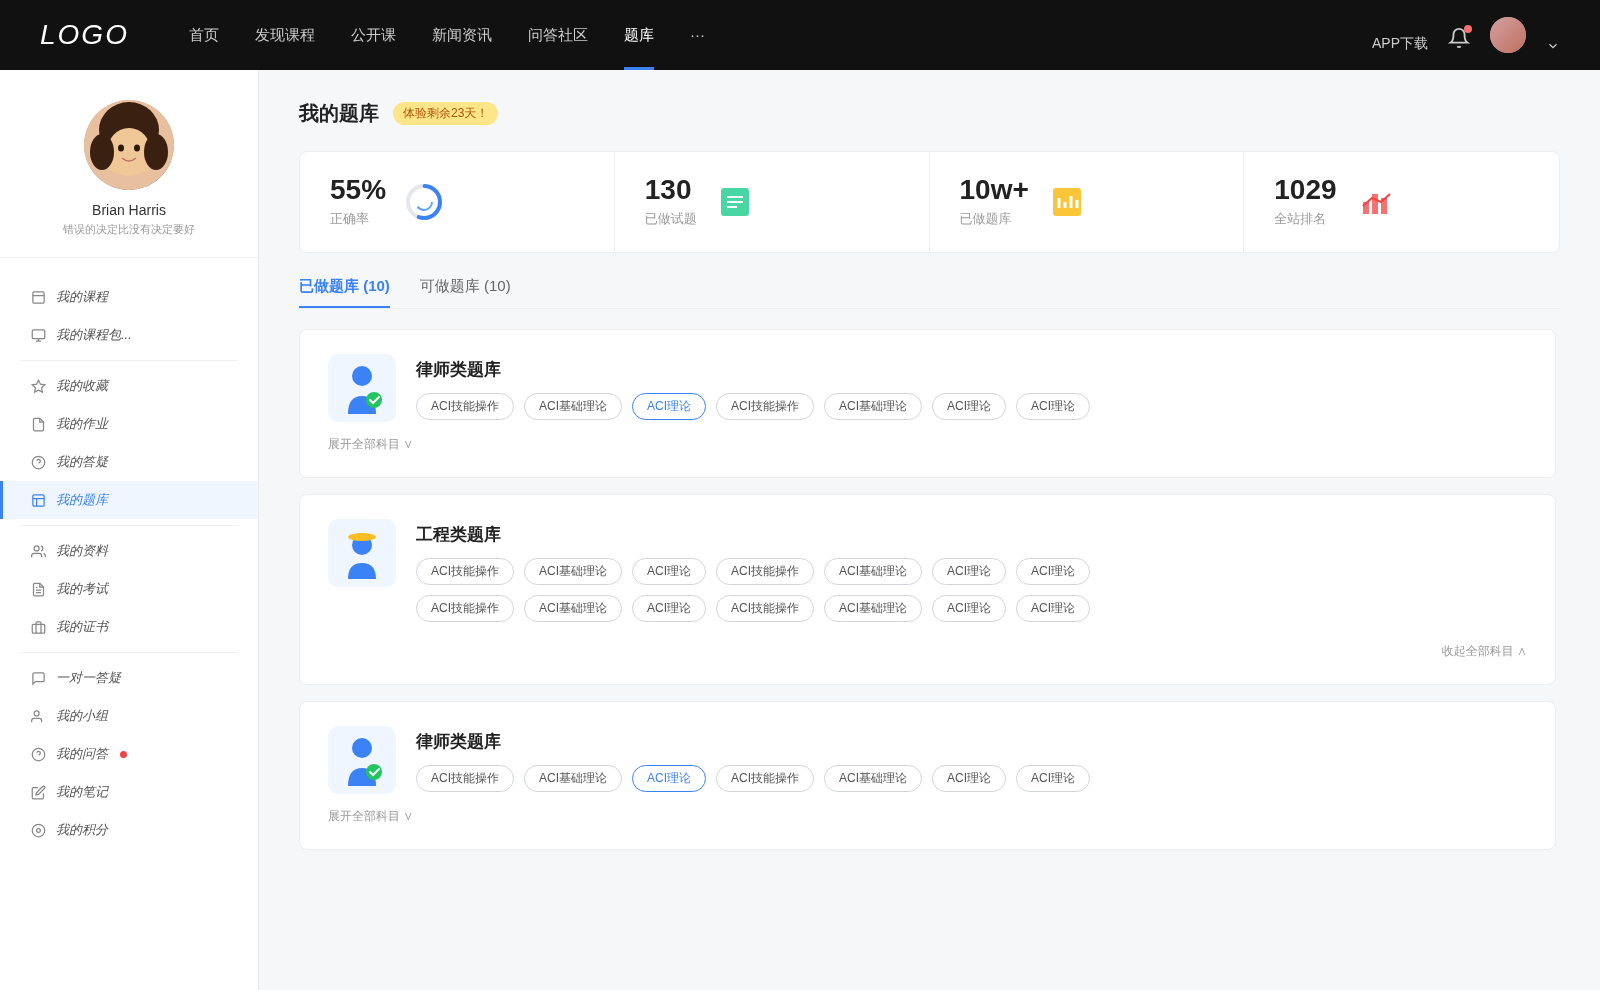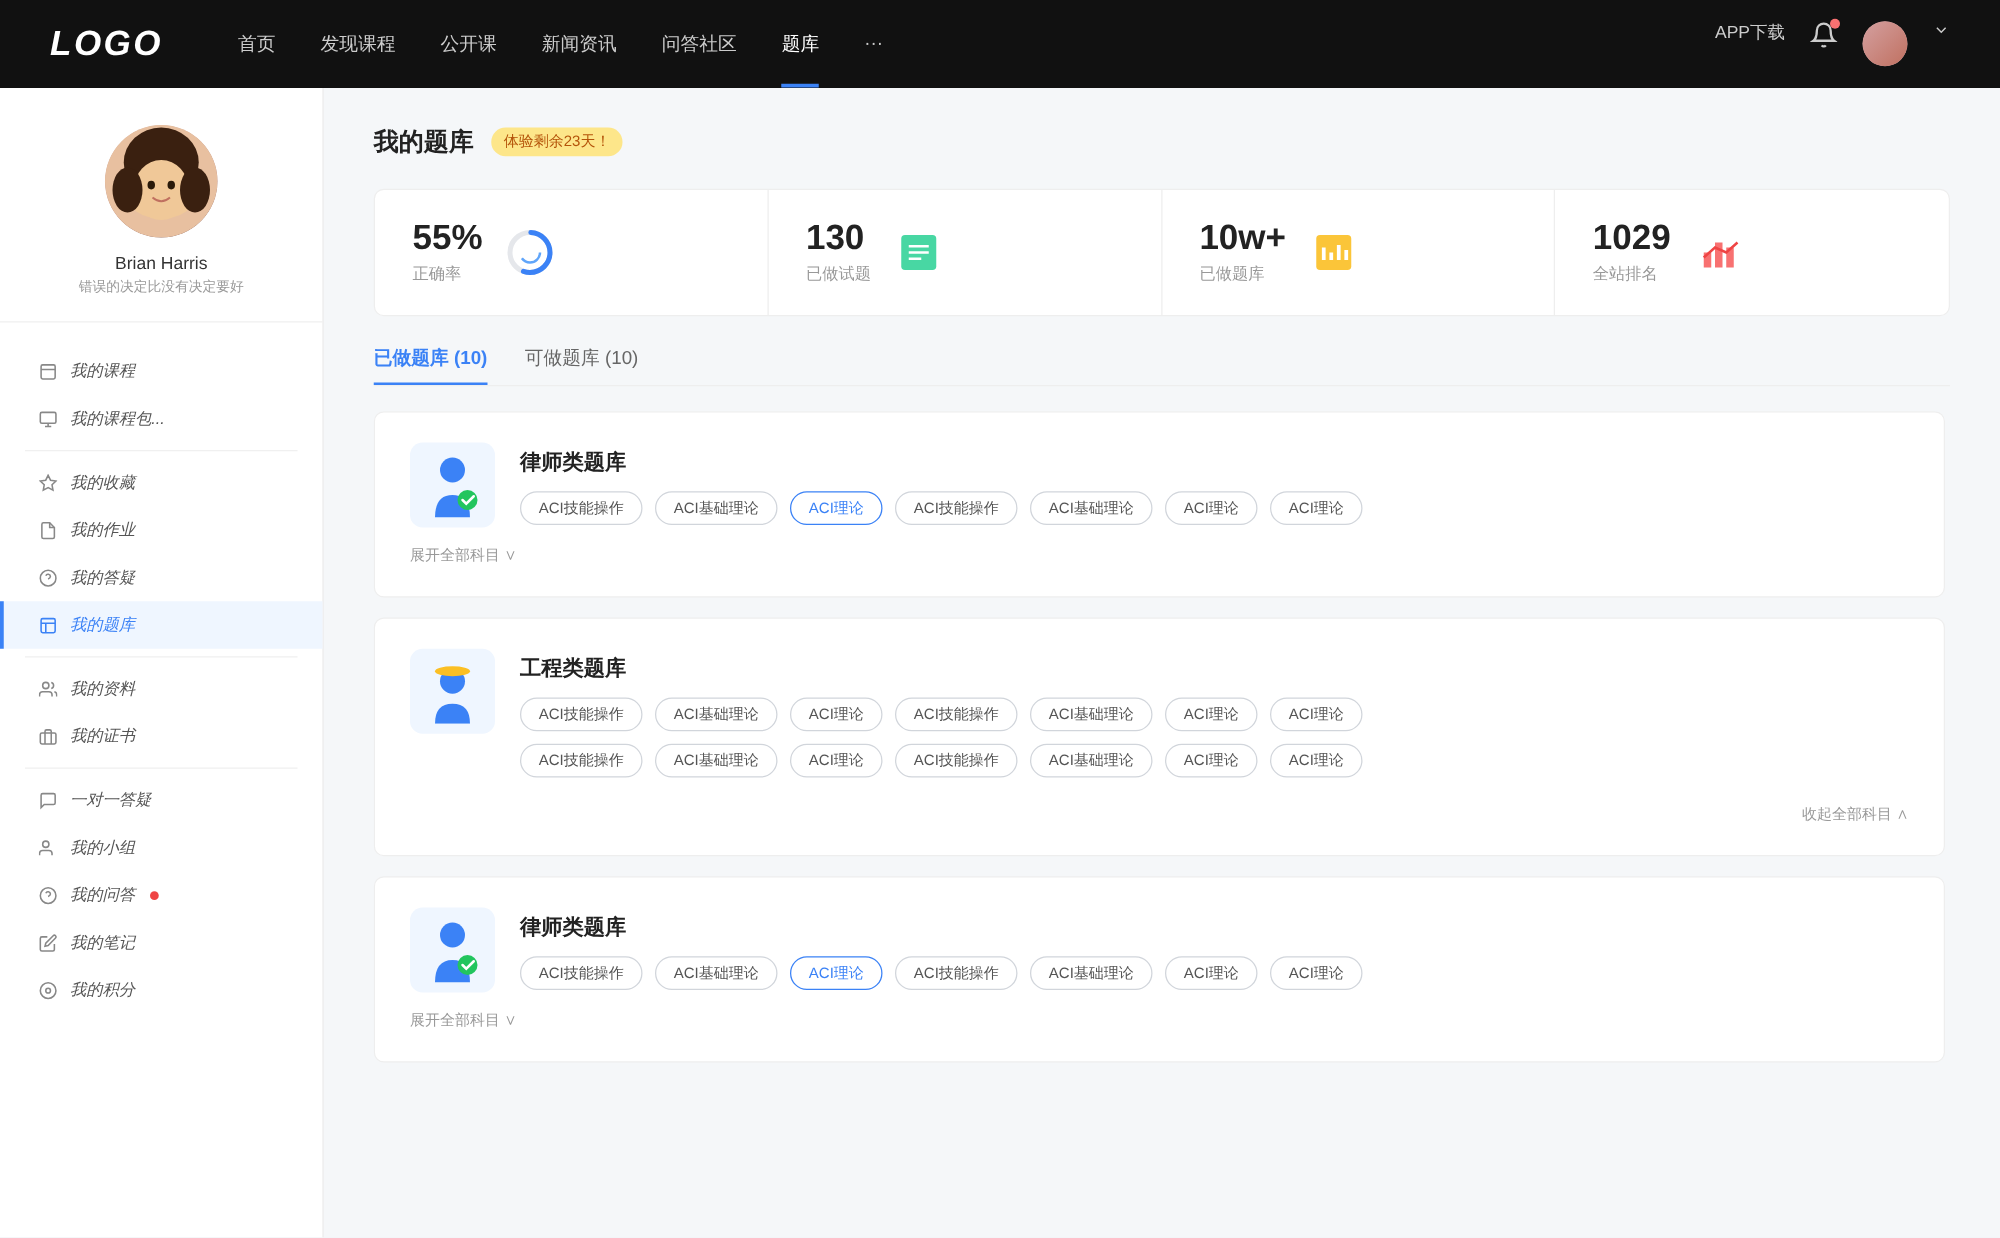--- a/index.html
+++ b/index.html
@@ -12,21 +12,21 @@
       display: flex;
       align-items: center;
       padding: 0 40px;
       position: fixed;
       top: 0; left: 0; right: 0;
       z-index: 100;
     }
     .nav-logo {
       color: #fff;
       font-size: 28px;
-      font-weight: bold;
+      font-weight: normal;
       letter-spacing: 2px;
       margin-right: 60px;
       font-style: italic;
     }
     .nav-links {
       display: flex;
       gap: 36px;
       flex: 1;
     }
     .nav-link {
@@ -42,21 +42,21 @@
     .nav-link.active::after {
       content: '';
       position: absolute;
       bottom: -25px;
       left: 0; right: 0;
       height: 3px;
       background: #3b82f6;
     }
     .nav-right {
       display: flex;
-      align-items: flex-start;
+      align-items: flex-end;
       gap: 20px;
     }
     .nav-app-download {
       color: #ccc;
       font-size: 14px;
       cursor: pointer;
     }
     .nav-bell {
       position: relative;
       cursor: pointer;
@@ -450,20 +450,32 @@
               <circle cx="9" cy="7" r="4"></circle>
               <path d="M23 21v-2a4 4 0 0 0-3-3.87"></path>
               <path d="M16 3.13a4 4 0 0 1 0 7.75"></path>
             </svg>
         </span>
         <span>我的资料</span>
       </div>
       <div class="sidebar-item">
         <span class="sidebar-icon">
           <svg width="15" height="15" viewBox="0 0 24 24" fill="none" stroke="#888" stroke-width="2">
+              <path d="M14 2H6a2 2 0 0 0-2 2v16a2 2 0 0 0 2 2h12a2 2 0 0 0 2-2V8z"></path>
+              <polyline points="14 2 14 8 20 8"></polyline>
+              <line x1="16" y1="13" x2="8" y2="13"></line>
+              <line x1="16" y1="17" x2="8" y2="17"></line>
+              <polyline points="10 9 9 9 8 9"></polyline>
+            </svg>
+        </span>
+        <span>我的考试</span>
+      </div>
+      <div class="sidebar-item">
+        <span class="sidebar-icon">
+          <svg width="15" height="15" viewBox="0 0 24 24" fill="none" stroke="#888" stroke-width="2">
               <rect x="2" y="7" width="20" height="14" rx="2"></rect>
               <path d="M16 21V5a2 2 0 0 0-2-2h-4a2 2 0 0 0-2 2v16"></path>
             </svg>
         </span>
         <span>我的证书</span>
       </div>
       <div class="sidebar-divider"></div>
       <div class="sidebar-item">
         <span class="sidebar-icon">
           <svg width="15" height="15" viewBox="0 0 24 24" fill="none" stroke="#888" stroke-width="2">

